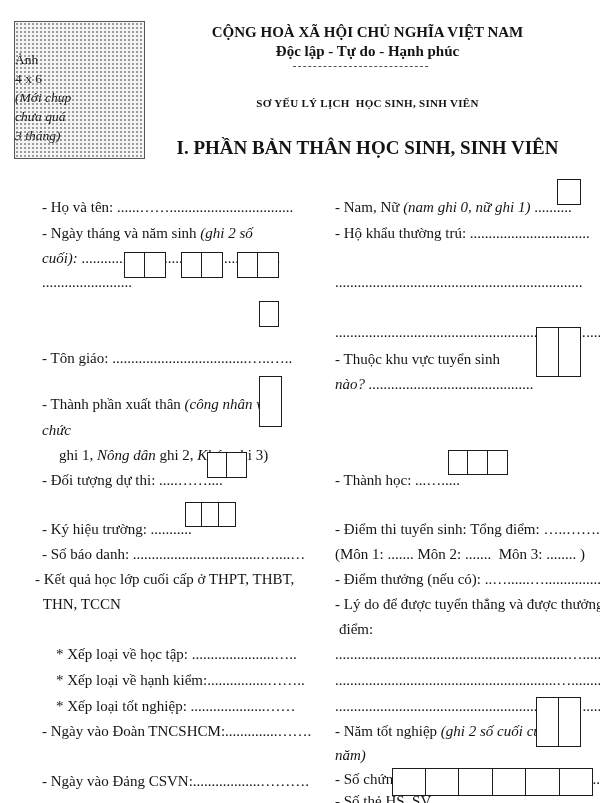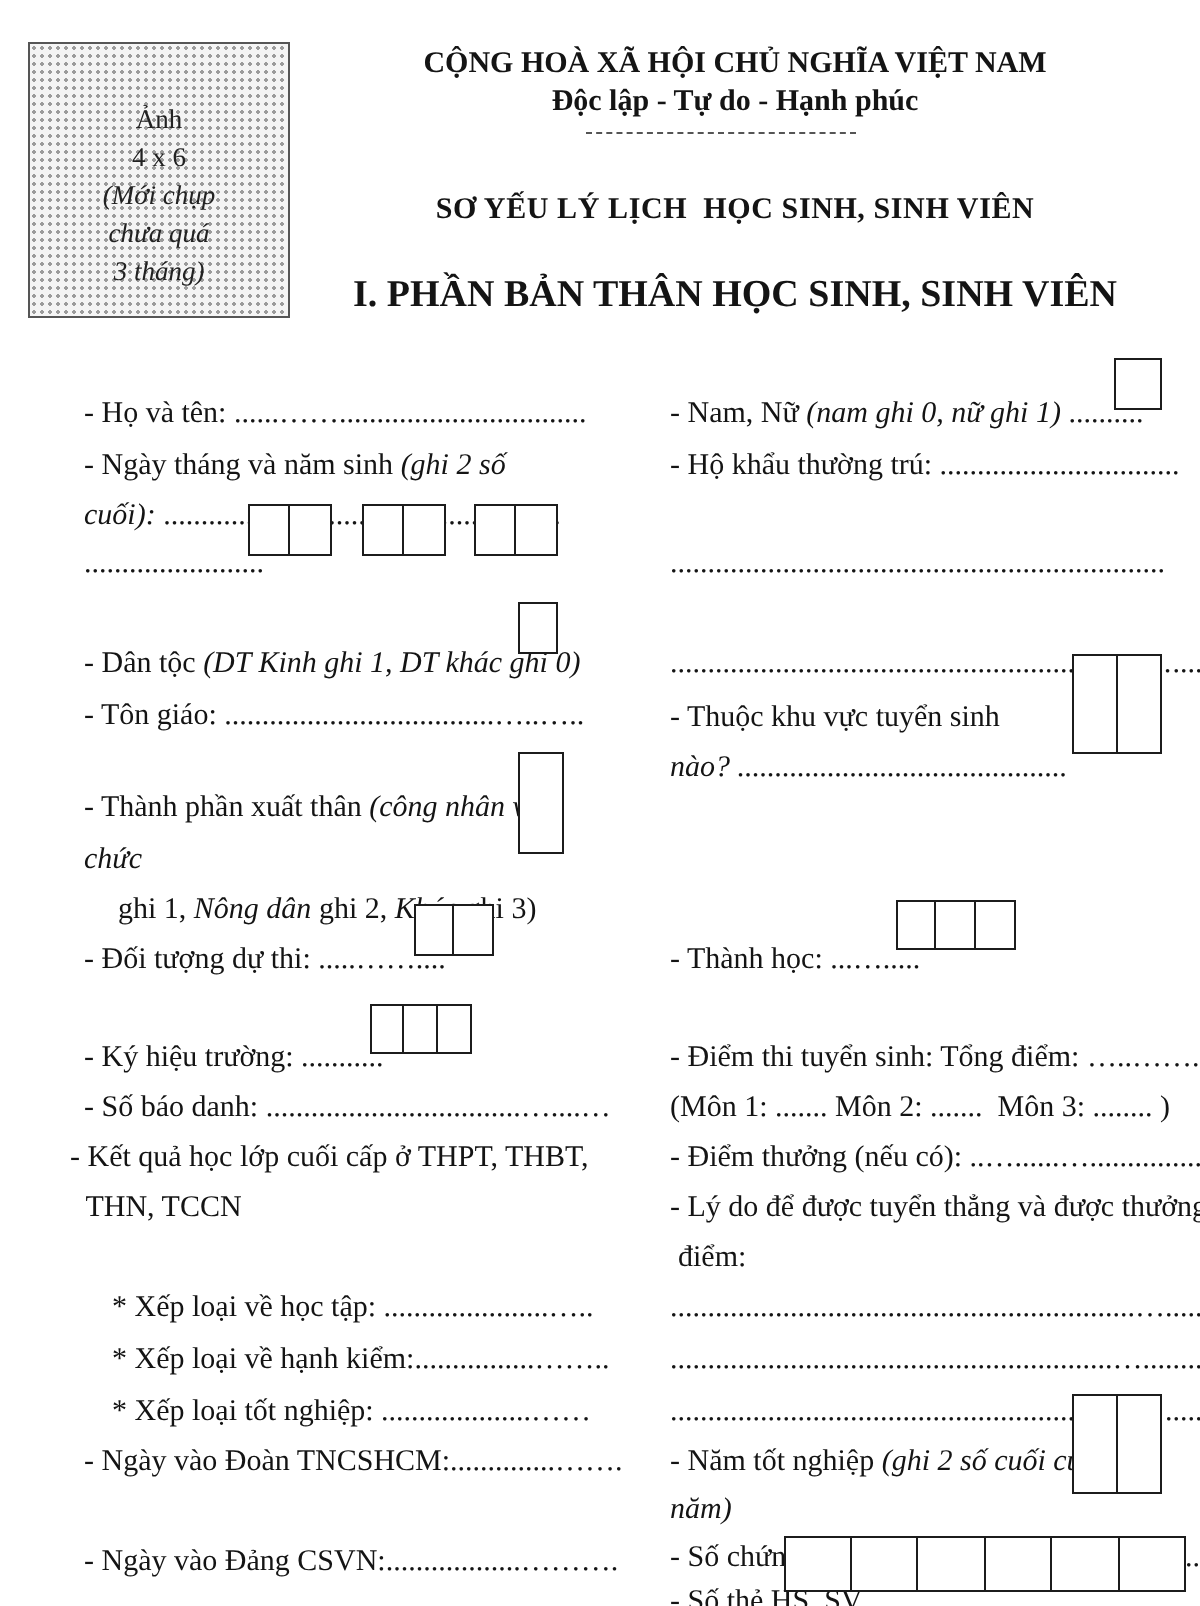--- a/index.html
+++ b/index.html
@@ -12,21 +12,21 @@
   .it{font-style:italic;}
   
   .hdr{position:absolute;left:145px;width:445px;text-align:center;font-weight:bold;white-space:pre;}
   .sep{position:absolute;left:293px;top:66px;width:135px;border-top:1.2px dashed #555;height:0;}
   
   .photo{
     position:absolute;left:14px;top:21px;width:131px;height:138px;box-sizing:border-box;
     border:1.5px solid #555;background-color:#f4f4f4;
     background-image:radial-gradient(circle,#9b9b9b 0.8px,transparent 0.95px);
     background-size:4px 4px;
-    display:flex;flex-direction:column;align-items:center;padding-top:28px;
+    display:flex;flex-direction:column;align-items:flex-start;padding-top:28px;
     font-size:13.5px;line-height:19px;text-align:center;color:#222;
   }
   
   .cells{position:absolute;display:flex;}
   .cell{box-sizing:border-box;border:1.6px solid #1c1c1c;background:#fff;}
   .cell + .cell{border-left:none;}
   .c-dob  .cell{width:21px;height:26px;}
   .c-one  .cell{width:20px;height:26px;}
   .c-tall1 .cell{width:23px;height:51px;}
   .c-two  .cell{width:20px;height:26px;}
@@ -45,21 +45,21 @@
     <div>Ảnh</div>
     <div>4 x 6</div>
     <div class="it">(Mới chụp</div>
     <div class="it">chưa quá</div>
     <div class="it">3 tháng)</div>
   </div>
 
   <div class="hdr" style="top:43px;font-size:15px;">Độc lập - Tự do - Hạnh phúc</div>
   <div class="hdr" style="top:24px;font-size:15px;">CỘNG HOÀ XÃ HỘI CHỦ NGHĨA VIỆT NAM</div>
   <div class="sep"></div>
-  <div class="hdr" style="top:97px;font-size:15px;letter-spacing:0.3px;">SƠ YẾU LÝ LỊCH  HỌC SINH, SINH VIÊN</div>
+  <div class="hdr" style="top:97px;font-size:11px;letter-spacing:0.3px;">SƠ YẾU LÝ LỊCH  HỌC SINH, SINH VIÊN</div>
   <div class="hdr" style="top:137px;font-size:19px;">I. PHẦN BẢN THÂN HỌC SINH, SINH VIÊN</div>
 
   <div class="ln" style="left:27px;top:179px;">
     <span>- Họ và tên: ......…….................................</span>
   </div>
 
   <div class="ln" style="left:27px;top:205px;">
     <span>- Ngày tháng và năm sinh </span><span class="it">(ghi 2 số</span>
   </div>
   <div class="ln" style="left:27px;top:230px;">
@@ -74,23 +74,20 @@
   </div>
   <div class="cells c-dob" style="left:181px;top:252px;">
     <div class="cell"></div>
     <div class="cell"></div>
   </div>
   <div class="cells c-dob" style="left:237px;top:252px;">
     <div class="cell"></div>
     <div class="cell"></div>
   </div>
 
-  <div class="ln" style="left:27px;top:304px;">
-    <span>- Dân tộc </span><span class="it">(DT Kinh ghi 1, DT khác ghi 0)</span>
-  </div>
   <div class="cells c-one" style="left:259px;top:301px;">
     <div class="cell"></div>
   </div>
 
   <div class="ln" style="left:27px;top:330px;">
     <span>- Tôn giáo: ....................................…..…..</span>
   </div>
 
   <div class="ln" style="left:27px;top:376px;">
     <span>- Thành phần xuất thân </span><span class="it">(công nhân viên</span>

